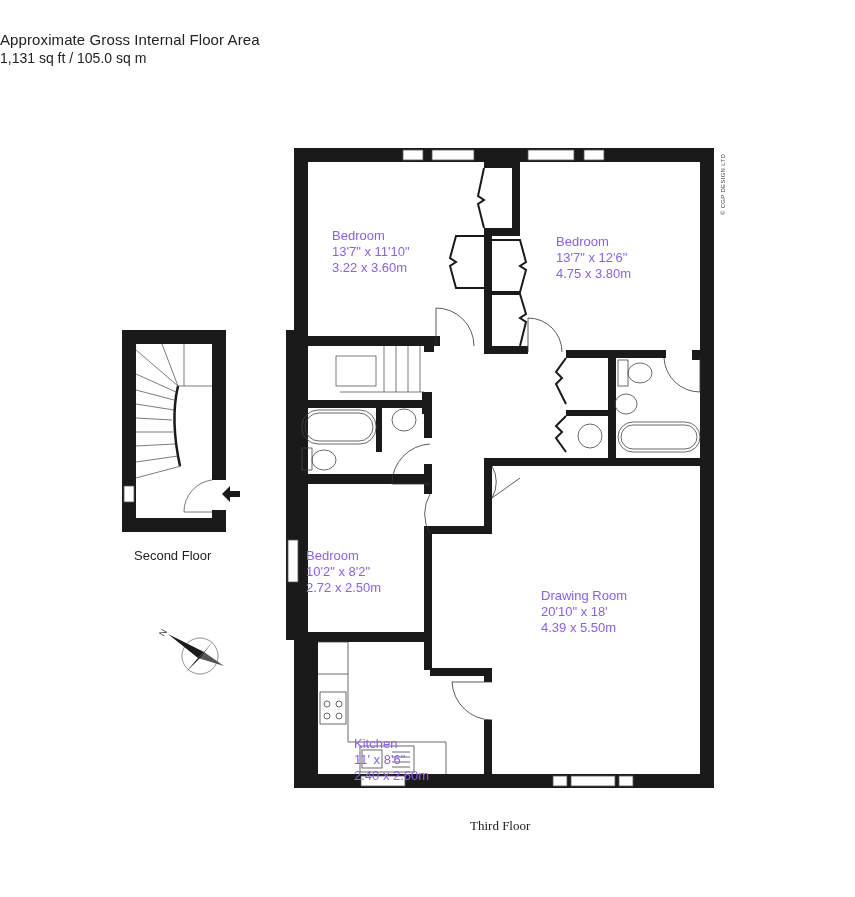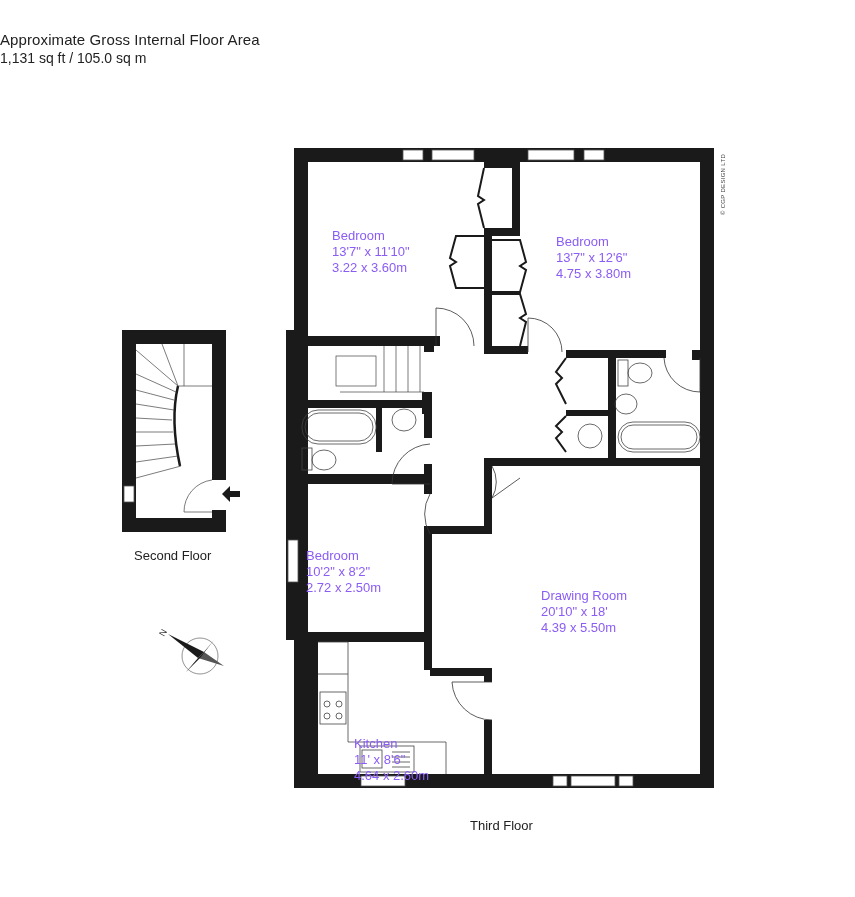--- a/index.html
+++ b/index.html
@@ -186,17 +186,17 @@
   <div>2.72 x 2.50m</div>
 </div>
 <div class="room-label" style="left:541px; top:588px; width:120px;">
   <div>Drawing Room</div>
   <div>20'10" x 18'</div>
   <div>4.39 x 5.50m</div>
 </div>
 <div class="room-label" style="left:354px; top:688px; width:96px;margin-top:48px;">
   <div>Kitchen</div>
   <div>11' x 8'6"</div>
-  <div>4.64 x 2.60m</div>
+  <div>2.40 x 2.60m</div>
 </div>
 
 <div class="floor-label" style="left:134px; top:548px;">Second Floor</div>
-<div class="floor-label" style="left:470px; top:818px;">Third Floor</div>
+<div class="floor-label" style="left:470px; top:818px;font-family:Liberation Serif, serif;">Third Floor</div>
 
 </body></html>

